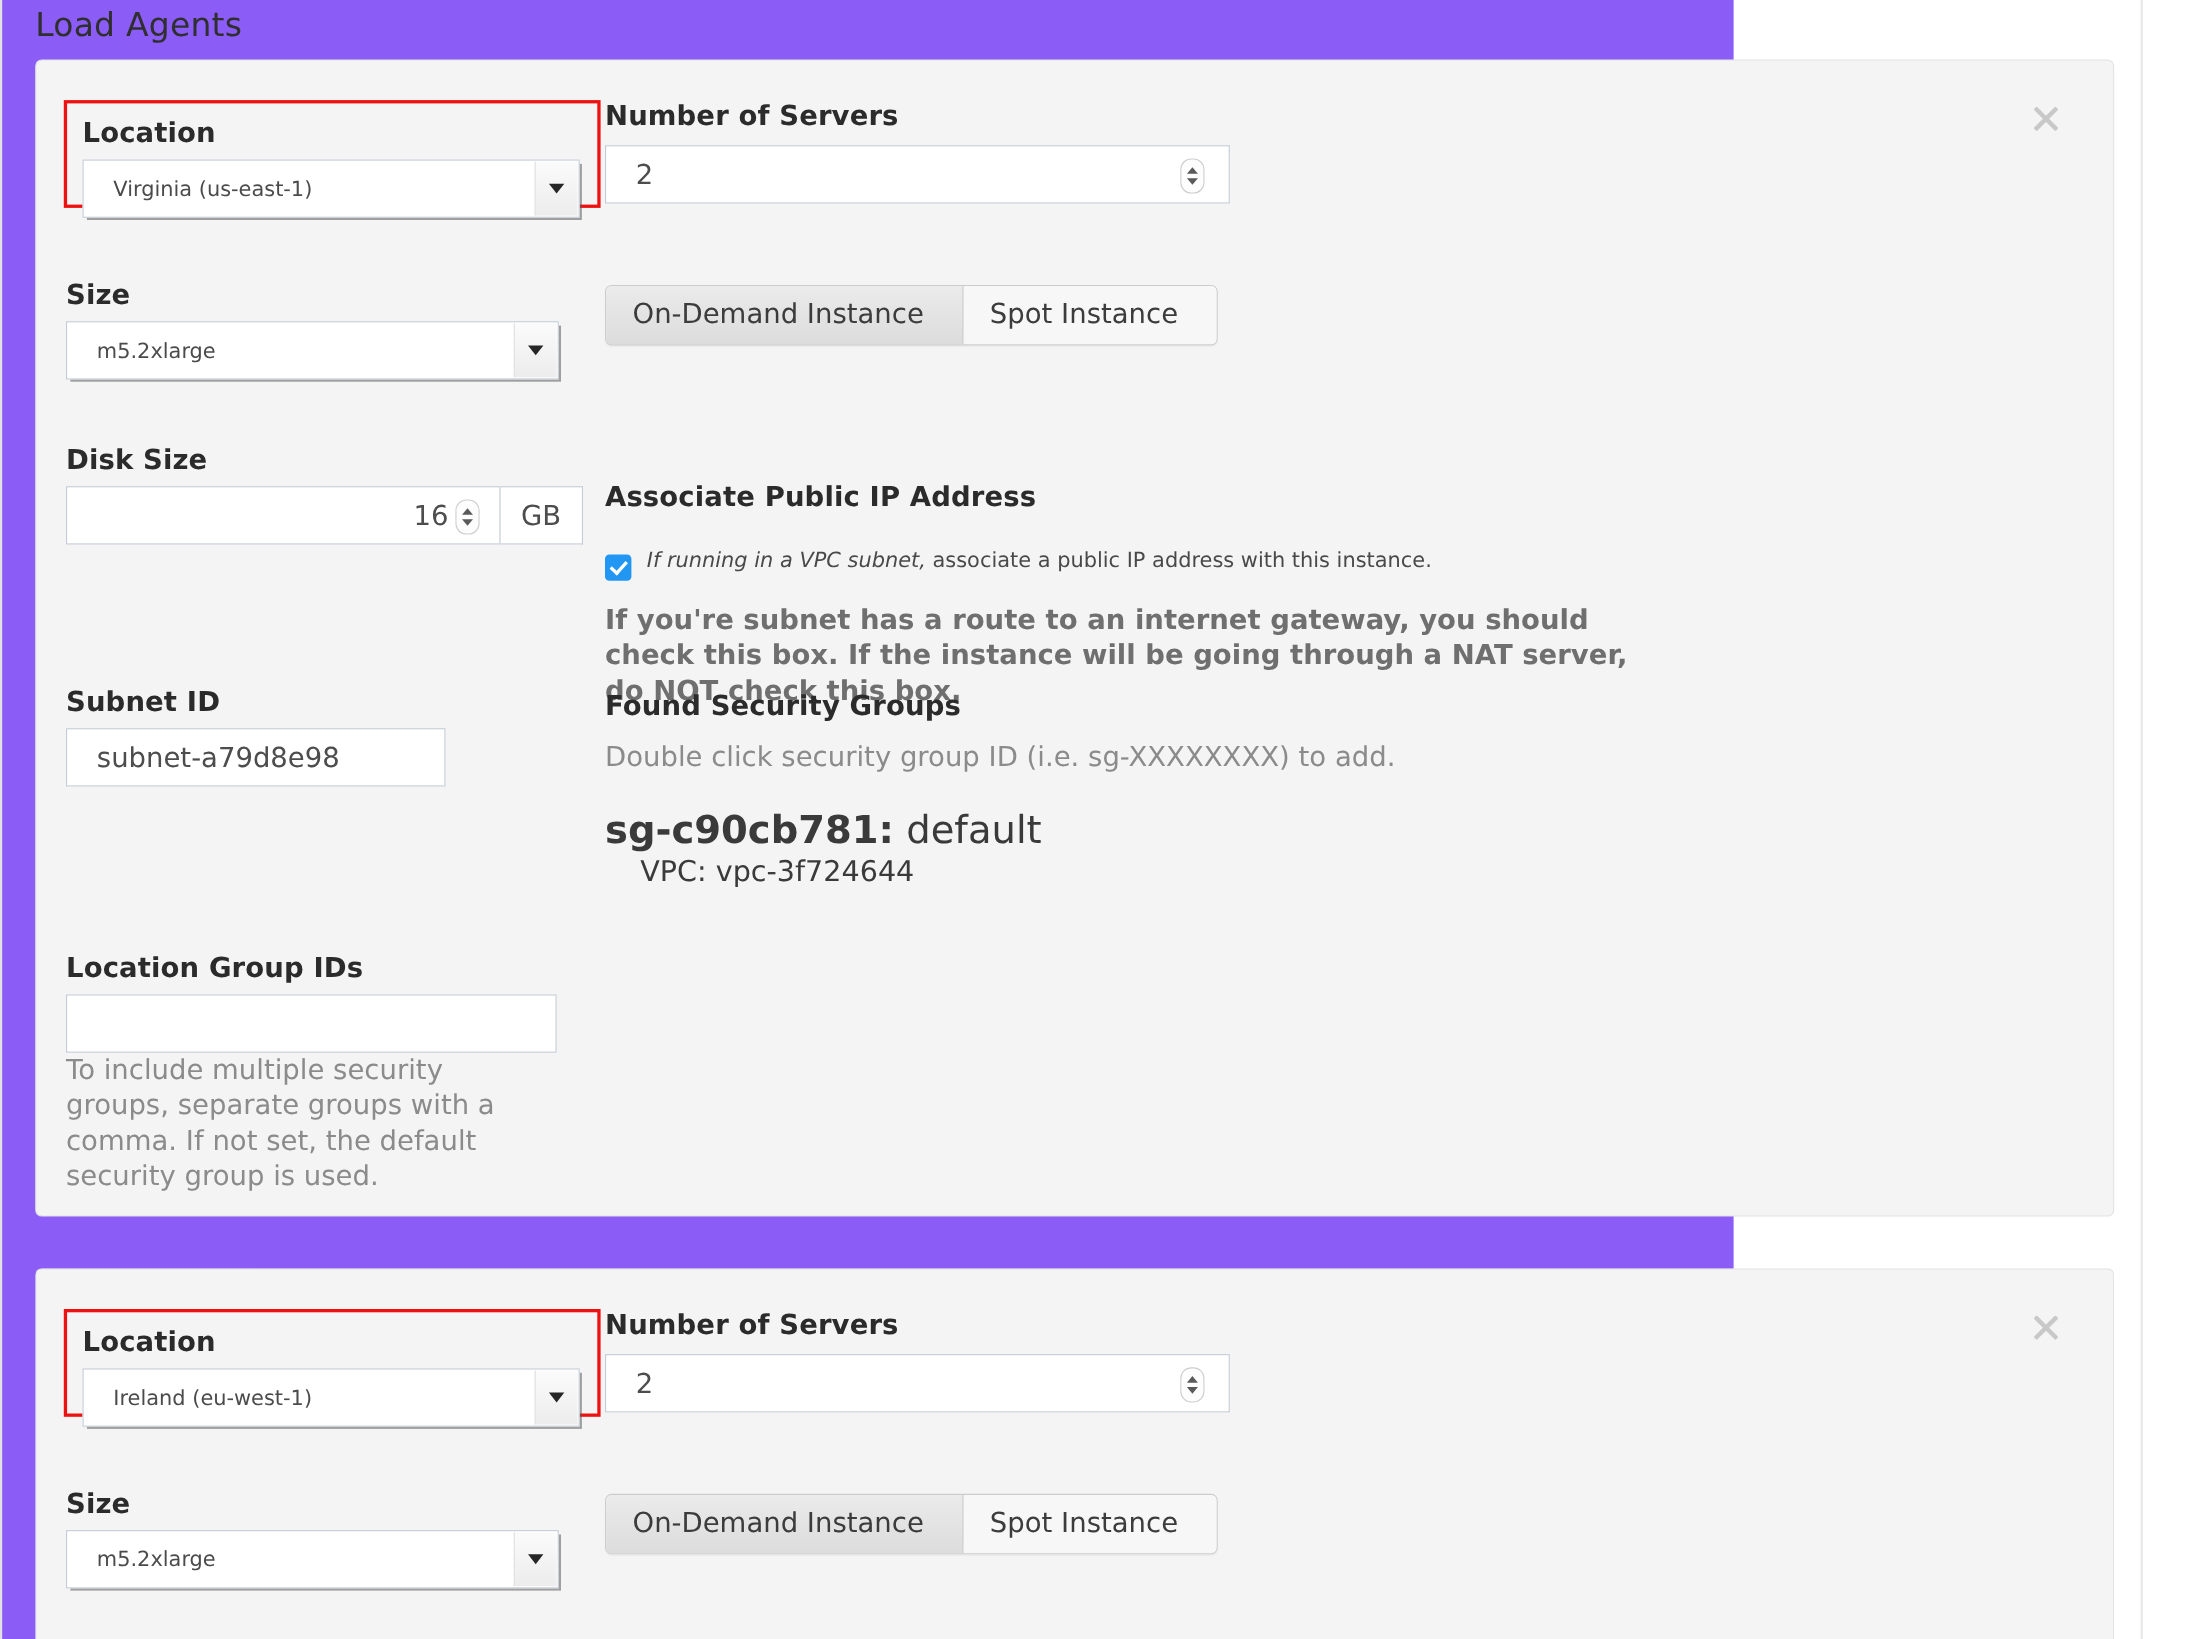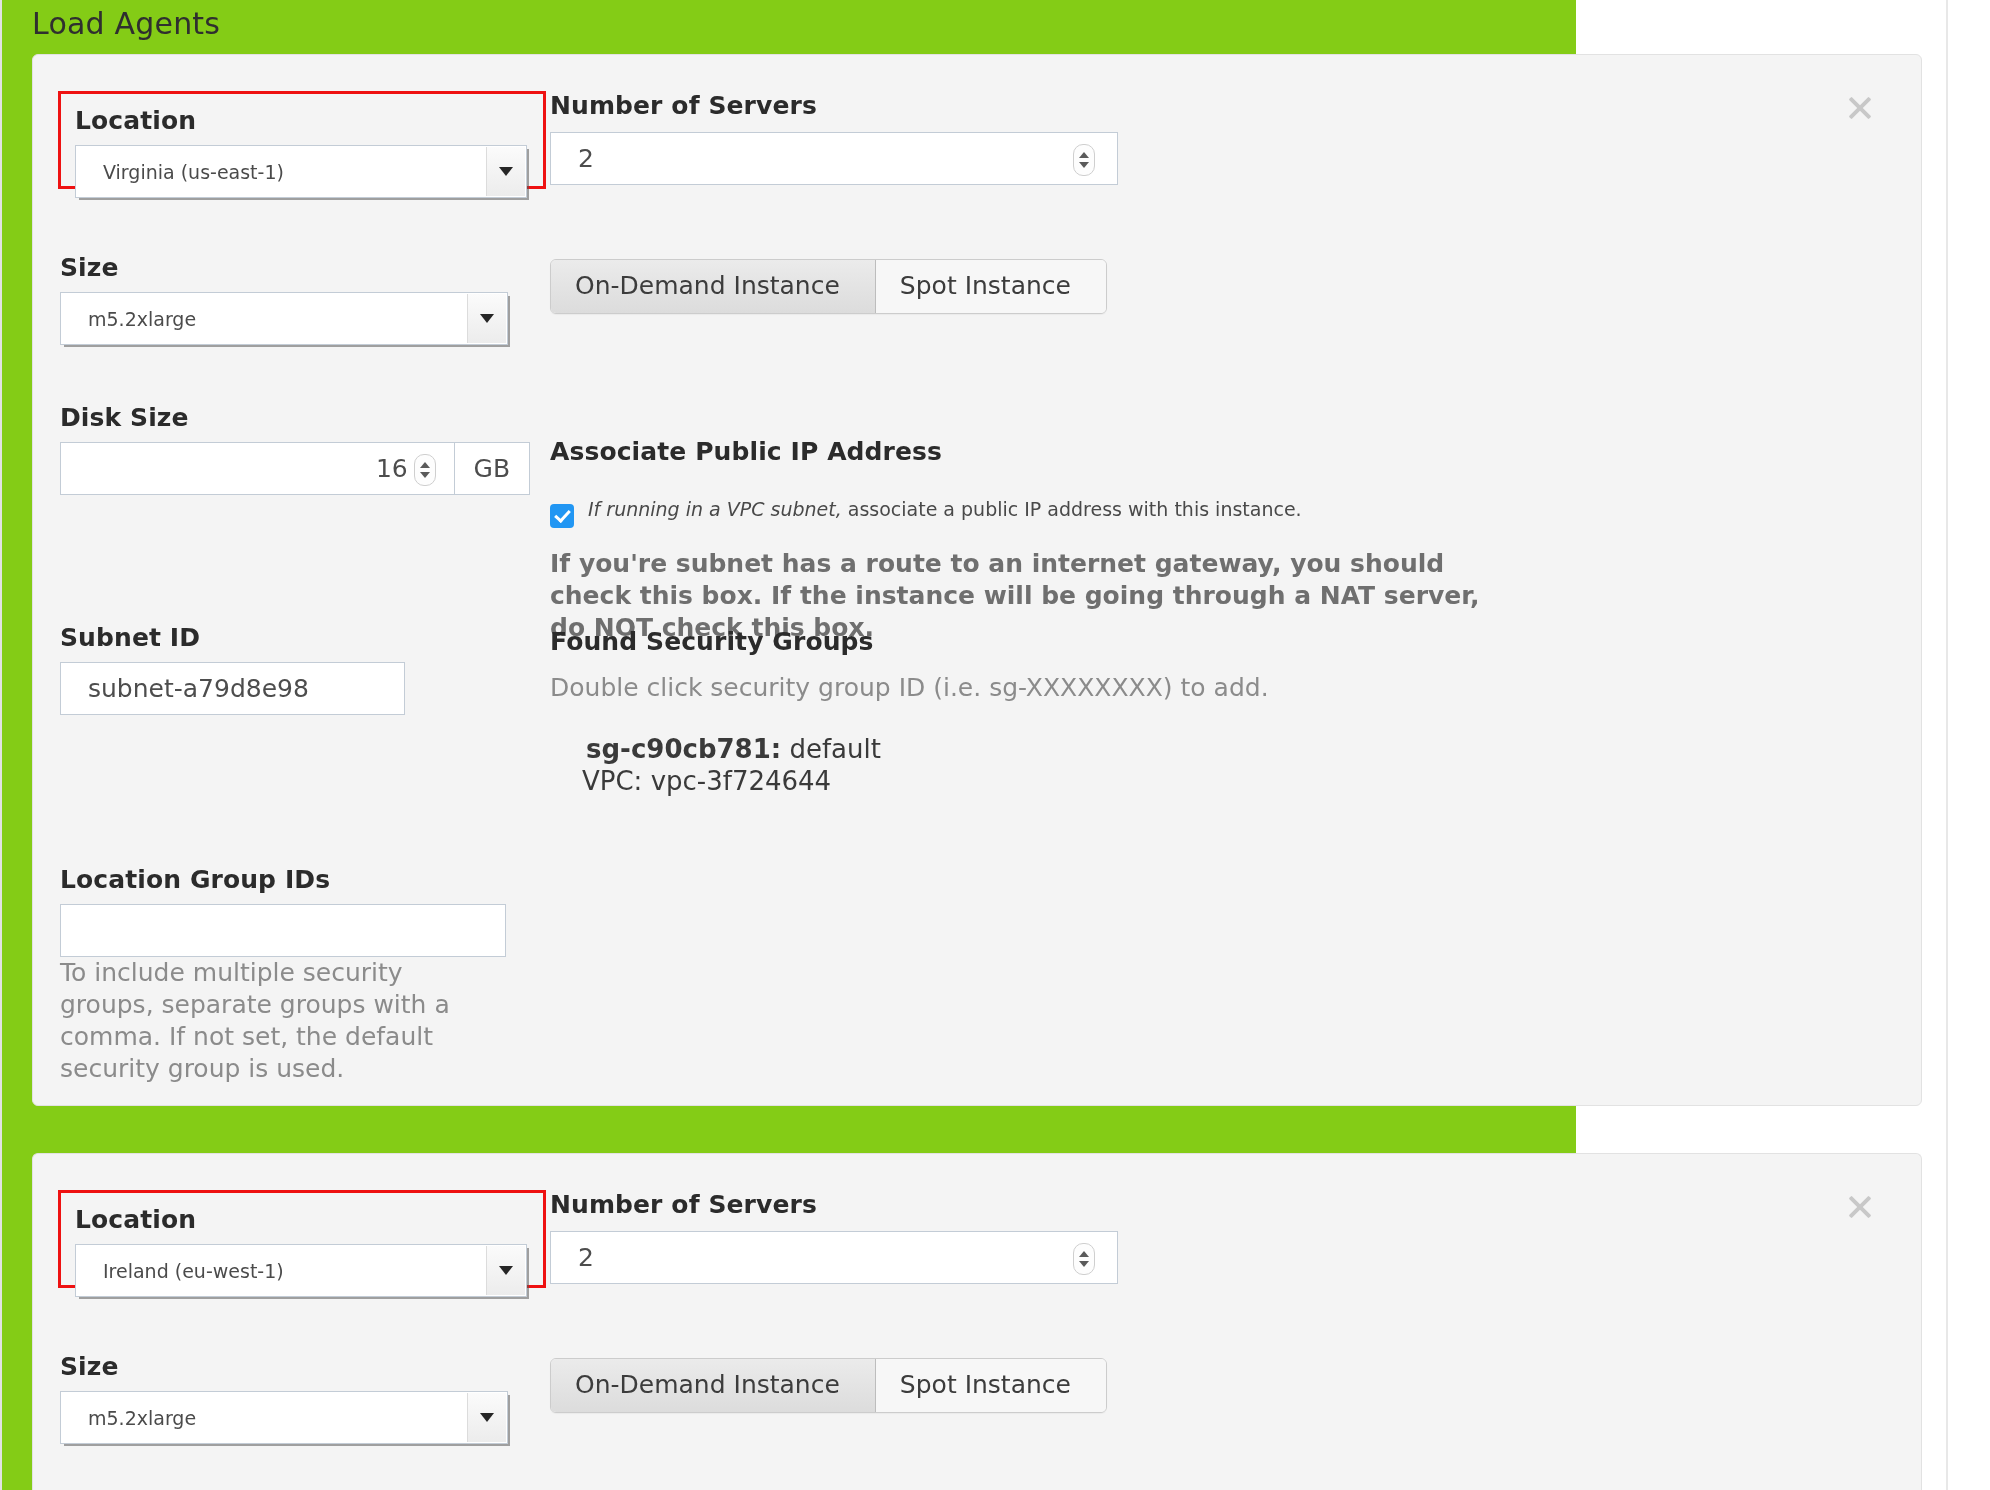--- a/index.html
+++ b/index.html
@@ -8,21 +8,21 @@
     background: #ffffff;
     width: 1990px;
     height: 1490px;
     overflow: hidden;
     font-family: "DejaVu Sans", sans-serif;
   }
   #root {
     position: relative;
     width: 1576px;
     height: 1490px;
-    background: #84cc16;
+    background: #8b5cf6;
     box-sizing: border-box;
     border-left: 2px solid #e2e2e2;
   }
   .page-title {
     position: absolute;
     left: 30px;
     top: 6px;
     font-size: 30px;
     color: #2f2f2f;
     font-weight: 400;
@@ -224,21 +224,21 @@
     position: absolute;
     left: 8px; top: 3px;
     width: 6px; height: 12px;
     border: solid #fff;
     border-width: 0 3px 3px 0;
     transform: rotate(42deg);
   }
   .cb-label { font-size: 19px; color: #494949; line-height: 1.2; }
   .cb-label em { font-style: italic; }
 
-  .sg-entry { font-size: 26px; color: #3a3a3a; line-height: 1.32; margin-left: 36px; }
+  .sg-entry { font-size: 35px; color: #3a3a3a; line-height: 1.32; }
   .sg-entry b { font-weight: bold; }
   .sg-vpc { padding-left: 32px; font-size: 26px; color: #3a3a3a; }
 </style>
 </head>
 <body>
 
 <div id="root">
 
   <div class="page-title">Load Agents</div>
 

